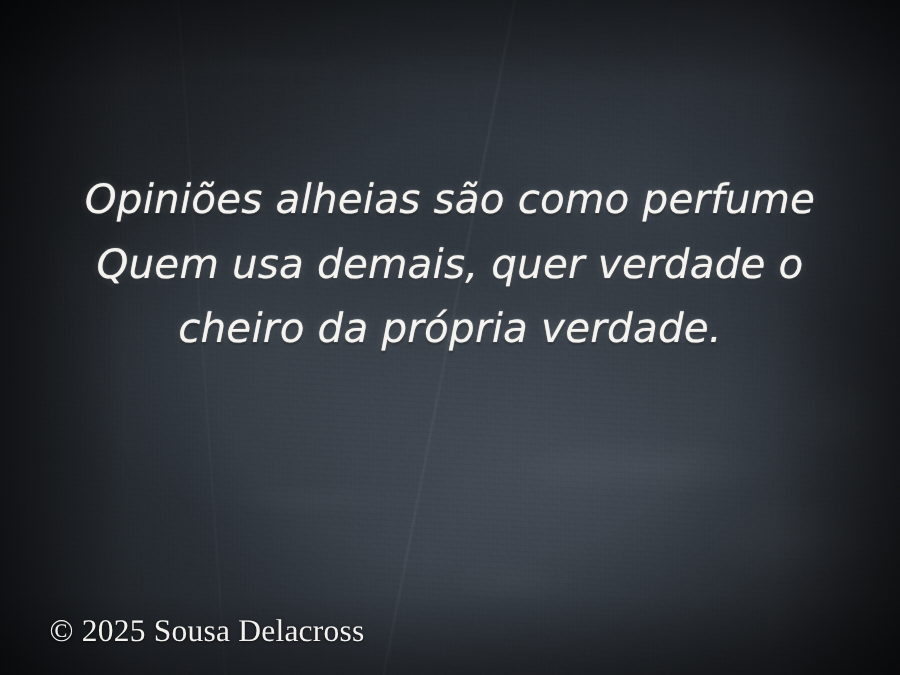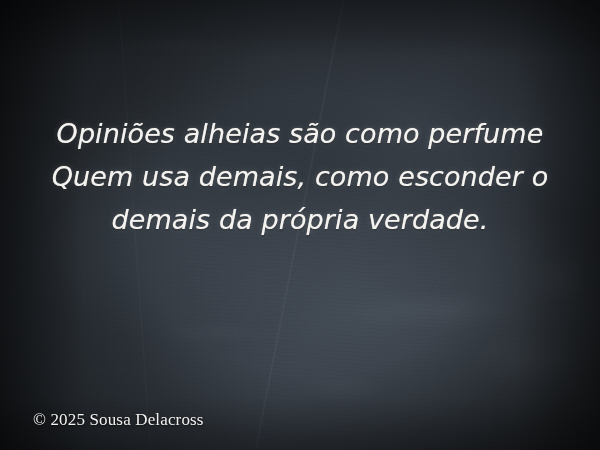--- a/index.html
+++ b/index.html
@@ -99,39 +99,39 @@
     white-space: pre;
   }
 
   
   #copyright {
     position: absolute;
     left: 33px;
     top: 410px;
     color: #f2f1ee;
     font-family: "Liberation Serif", "DejaVu Serif", serif;
-    font-size: 17px;
+    font-size: 21px;
     line-height: 20px;
     letter-spacing: 0.15px;
     text-shadow: 0 1px 2px rgba(0,0,0,0.60);
     white-space: pre;
   }
 </style>
 </head>
 <body>
 
 <div id="board">
 
   <div class="layer base-tone"></div>
   <div class="layer grain"></div>
   <div class="layer smudge"></div>
   <div class="layer scratches"></div>
   <div class="layer vignette"></div>
 
   <div id="quote">
     <span class="qline">Opiniões alheias são como perfume</span>
-    <span class="qline">Quem usa demais, como esconder o</span>
-    <span class="qline">demais da própria verdade.</span>
+    <span class="qline">Quem usa demais, quer verdade o</span>
+    <span class="qline">cheiro da própria verdade.</span>
   </div>
 
   <div id="copyright">© 2025 Sousa Delacross</div>
 
 </div>
 
 </body></html>

